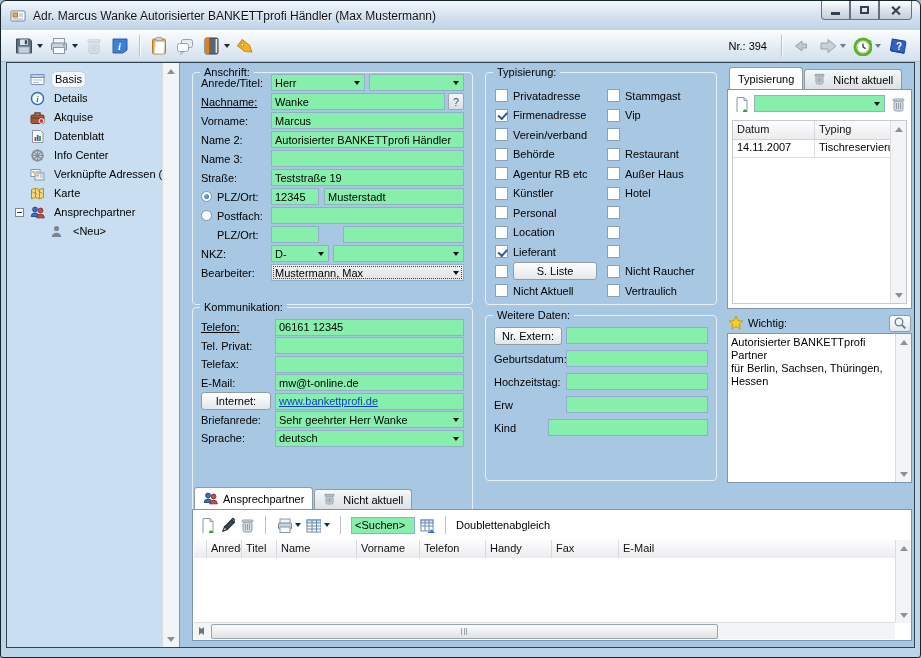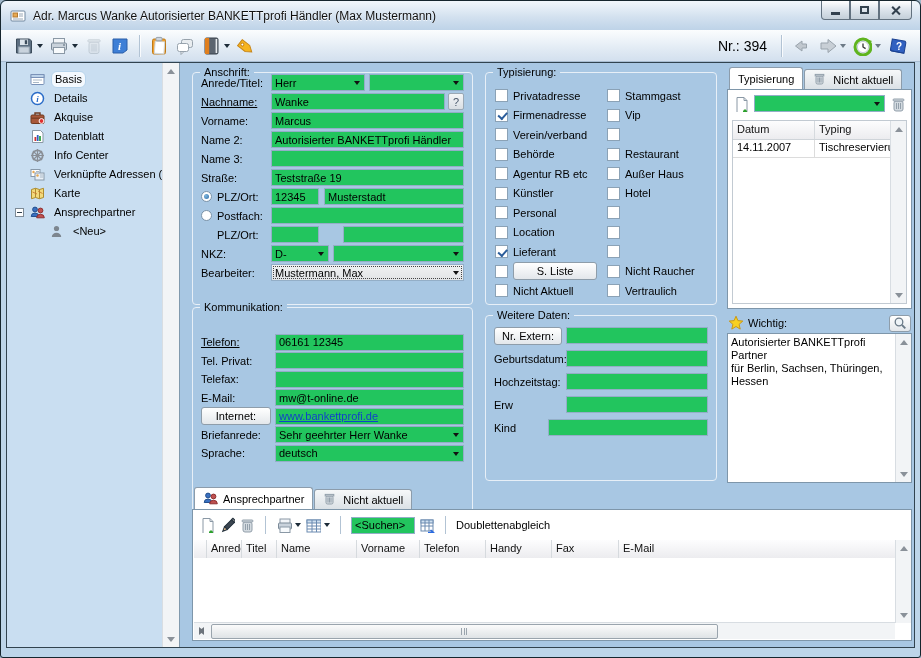--- a/index.html
+++ b/index.html
@@ -23,21 +23,21 @@
   .glyph-x::before{transform:rotate(45deg);} .glyph-x::after{transform:rotate(-45deg);}
   
   .toolbar{height:31px;display:flex;align-items:center;padding:0 10px;
            background:linear-gradient(#fbfdfe,#e2ebf4 60%,#d3e0ee);border-bottom:1px solid #a9bed2;}
   .tib{display:flex;align-items:center;height:26px;padding:0 3px;border-radius:3px;}
   .tsep{width:1px;height:22px;background:#b2c3d4;box-shadow:1px 0 0 rgba(255,255,255,.8);margin:0 6px;flex:none;}
   .darr{width:0;height:0;border-left:3.5px solid transparent;border-right:3.5px solid transparent;
         border-top:4px solid #1d2b38;margin-left:3px;}
   .darr.lite{border-top-color:#6d7a86;}
   .spacer{flex:1;}
-  .nrlabel{margin:0 8px;font-size:14px;}
+  .nrlabel{margin:0 8px;font-size:11px;}
   
   .content{position:absolute;left:5px;right:5px;top:61px;bottom:9px;border:1px solid #31434f;
            background:#a8c7e3;display:flex;overflow:hidden;}
   
   .sidebar{position:relative;width:172px;flex:none;background:#c9def1;border-right:1px solid #8099ad;}
   .tree{position:absolute;left:2px;top:7px;right:17px;}
   .titem{display:flex;align-items:center;height:19px;gap:5px;padding-left:21px;position:relative;cursor:default;}
   .titem .lbl{padding:0 3px;line-height:15px;white-space:nowrap;overflow:hidden;}
   .titem .lbl.sel{background:#f4f9fe;border:1px solid #b7d4ec;border-radius:6px;}
   .titem.child{padding-left:40px;}
@@ -49,21 +49,21 @@
   .tri-up{width:0;height:0;border-left:4px solid transparent;border-right:4px solid transparent;border-bottom:5px solid #8a9199;}
   .tri-dn{width:0;height:0;border-left:4px solid transparent;border-right:4px solid transparent;border-top:5px solid #8a9199;}
   .tri-lf{width:0;height:0;border-top:4px solid transparent;border-bottom:4px solid transparent;border-right:5px solid #6d747c;}
   .tri-rt{width:0;height:0;border-top:4px solid transparent;border-bottom:4px solid transparent;border-left:5px solid #6d747c;}
   
   .main{position:relative;flex:1;}
   .gb{position:absolute;border:1px solid #e7eff7;border-radius:4px;box-sizing:border-box;}
   .gb .legend{position:absolute;top:-7px;left:7px;background:#a8c7e3;padding:0 4px;line-height:13px;}
   .frow{display:flex;align-items:center;height:19px;padding:0 8px;}
   .flabel{width:70px;flex:none;display:flex;align-items:center;}
-  .fld{height:17px;box-sizing:border-box;border:1px solid #93aec7;background:#22c55e;display:flex;
+  .fld{height:17px;box-sizing:border-box;border:1px solid #93aec7;background:#86efac;display:flex;
        align-items:center;padding:0 3px;overflow:hidden;white-space:nowrap;}
   .combo{justify-content:flex-start;position:relative;padding-right:14px;}
   .combo .ca{position:absolute;right:4px;top:6px;width:0;height:0;border-left:3.5px solid transparent;
              border-right:3.5px solid transparent;border-top:4.5px solid #111;}
   .combo.focused{background:linear-gradient(#f0f1f2,#e2e4e6);outline:1px dotted #444;outline-offset:-3px;}
   .qbtn{width:16px;height:17px;margin-left:3px;box-sizing:border-box;border:1px solid #9aa8b4;border-radius:2px;
         background:linear-gradient(#f4f6f8,#d9dee3);display:flex;align-items:center;justify-content:center;color:#49576a;flex:none;}
   .radio{width:11px;height:11px;box-sizing:border-box;border-radius:50%;border:1px solid #7b93a8;background:#fff;
          flex:none;margin-right:5px;position:relative;}
   .radio.on::after{content:"";position:absolute;left:2px;top:2px;width:5px;height:5px;border-radius:50%;
@@ -567,21 +567,21 @@
               <span class="sarr" style="bottom:0">
                   <span class="tri-dn"></span>
                 </span>
             </div>
           </div>
         </div>
       </div>
 
       <div class="gb" style="left:12px;top:244px;width:281px;height:208px">
         <span class="legend">Kommunikation:</span>
-        <div class="frow" style="margin-top:25px;height:18.5px">
+        <div class="frow" style="margin-top:10px;height:18.5px">
           <span class="flabel" style="width:74px;text-decoration:underline">Telefon:</span>
           <div class="fld" style="flex:1">
               <span>06161 12345</span>
             </div>
         </div>
         <div class="frow" style="height:18.5px">
           <span class="flabel" style="width:74px">Tel. Privat:</span>
           <div class="fld" style="flex:1">
               <span></span>
             </div>

